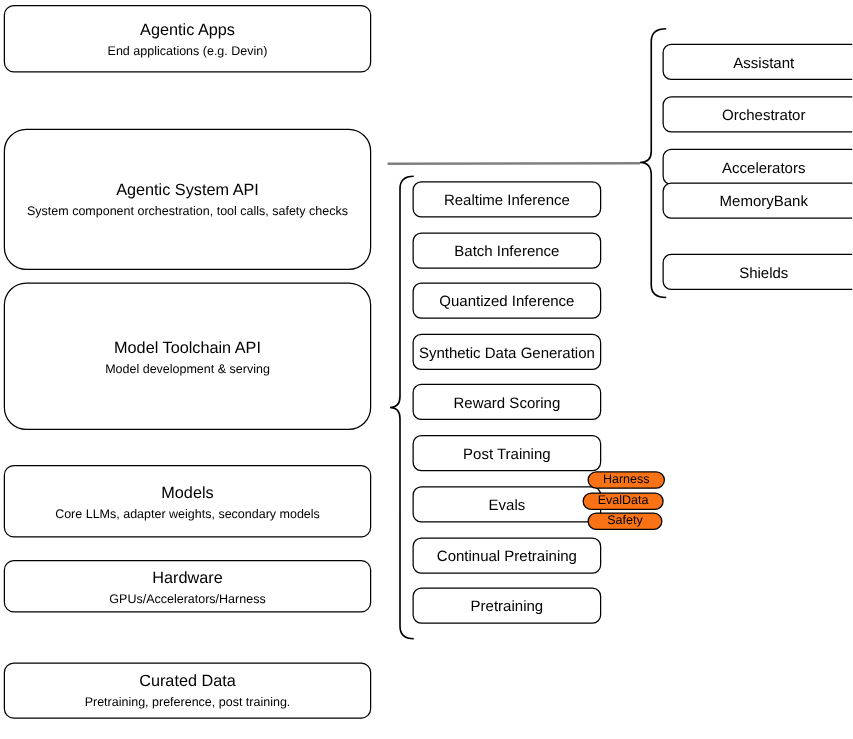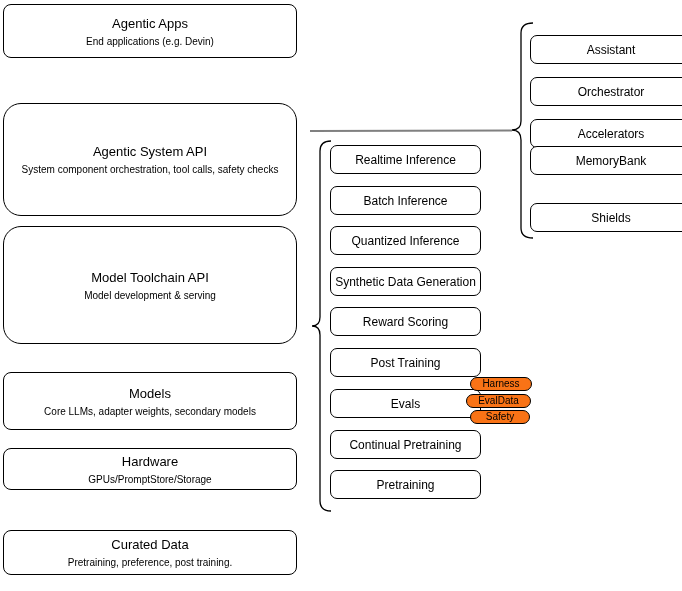--- a/index.html
+++ b/index.html
@@ -58,21 +58,21 @@
     <div class="lsub">Model development &amp; serving</div>
   </div>
 
   <div class="lbox" style="top:372px;height:58px;border-radius:8px">
     <div class="ltitle">Models</div>
     <div class="lsub">Core LLMs, adapter weights, secondary models</div>
   </div>
 
   <div class="lbox" style="top:448px;height:42px;border-radius:8px">
     <div class="ltitle">Hardware</div>
-    <div class="lsub">GPUs/PromptStore/Storage</div>
+    <div class="lsub">GPUs/Accelerators/Harness</div>
   </div>
 
   <div class="lbox" style="top:530px;height:45px;border-radius:8px">
     <div class="ltitle">Curated Data</div>
     <div class="lsub">Pretraining, preference, post training.</div>
   </div>
 
   <div class="node mid" style="top:145px">Realtime Inference</div>
   <div class="node mid" style="top:186px">Batch Inference</div>
   <div class="node mid" style="top:226px">Quantized Inference</div>

